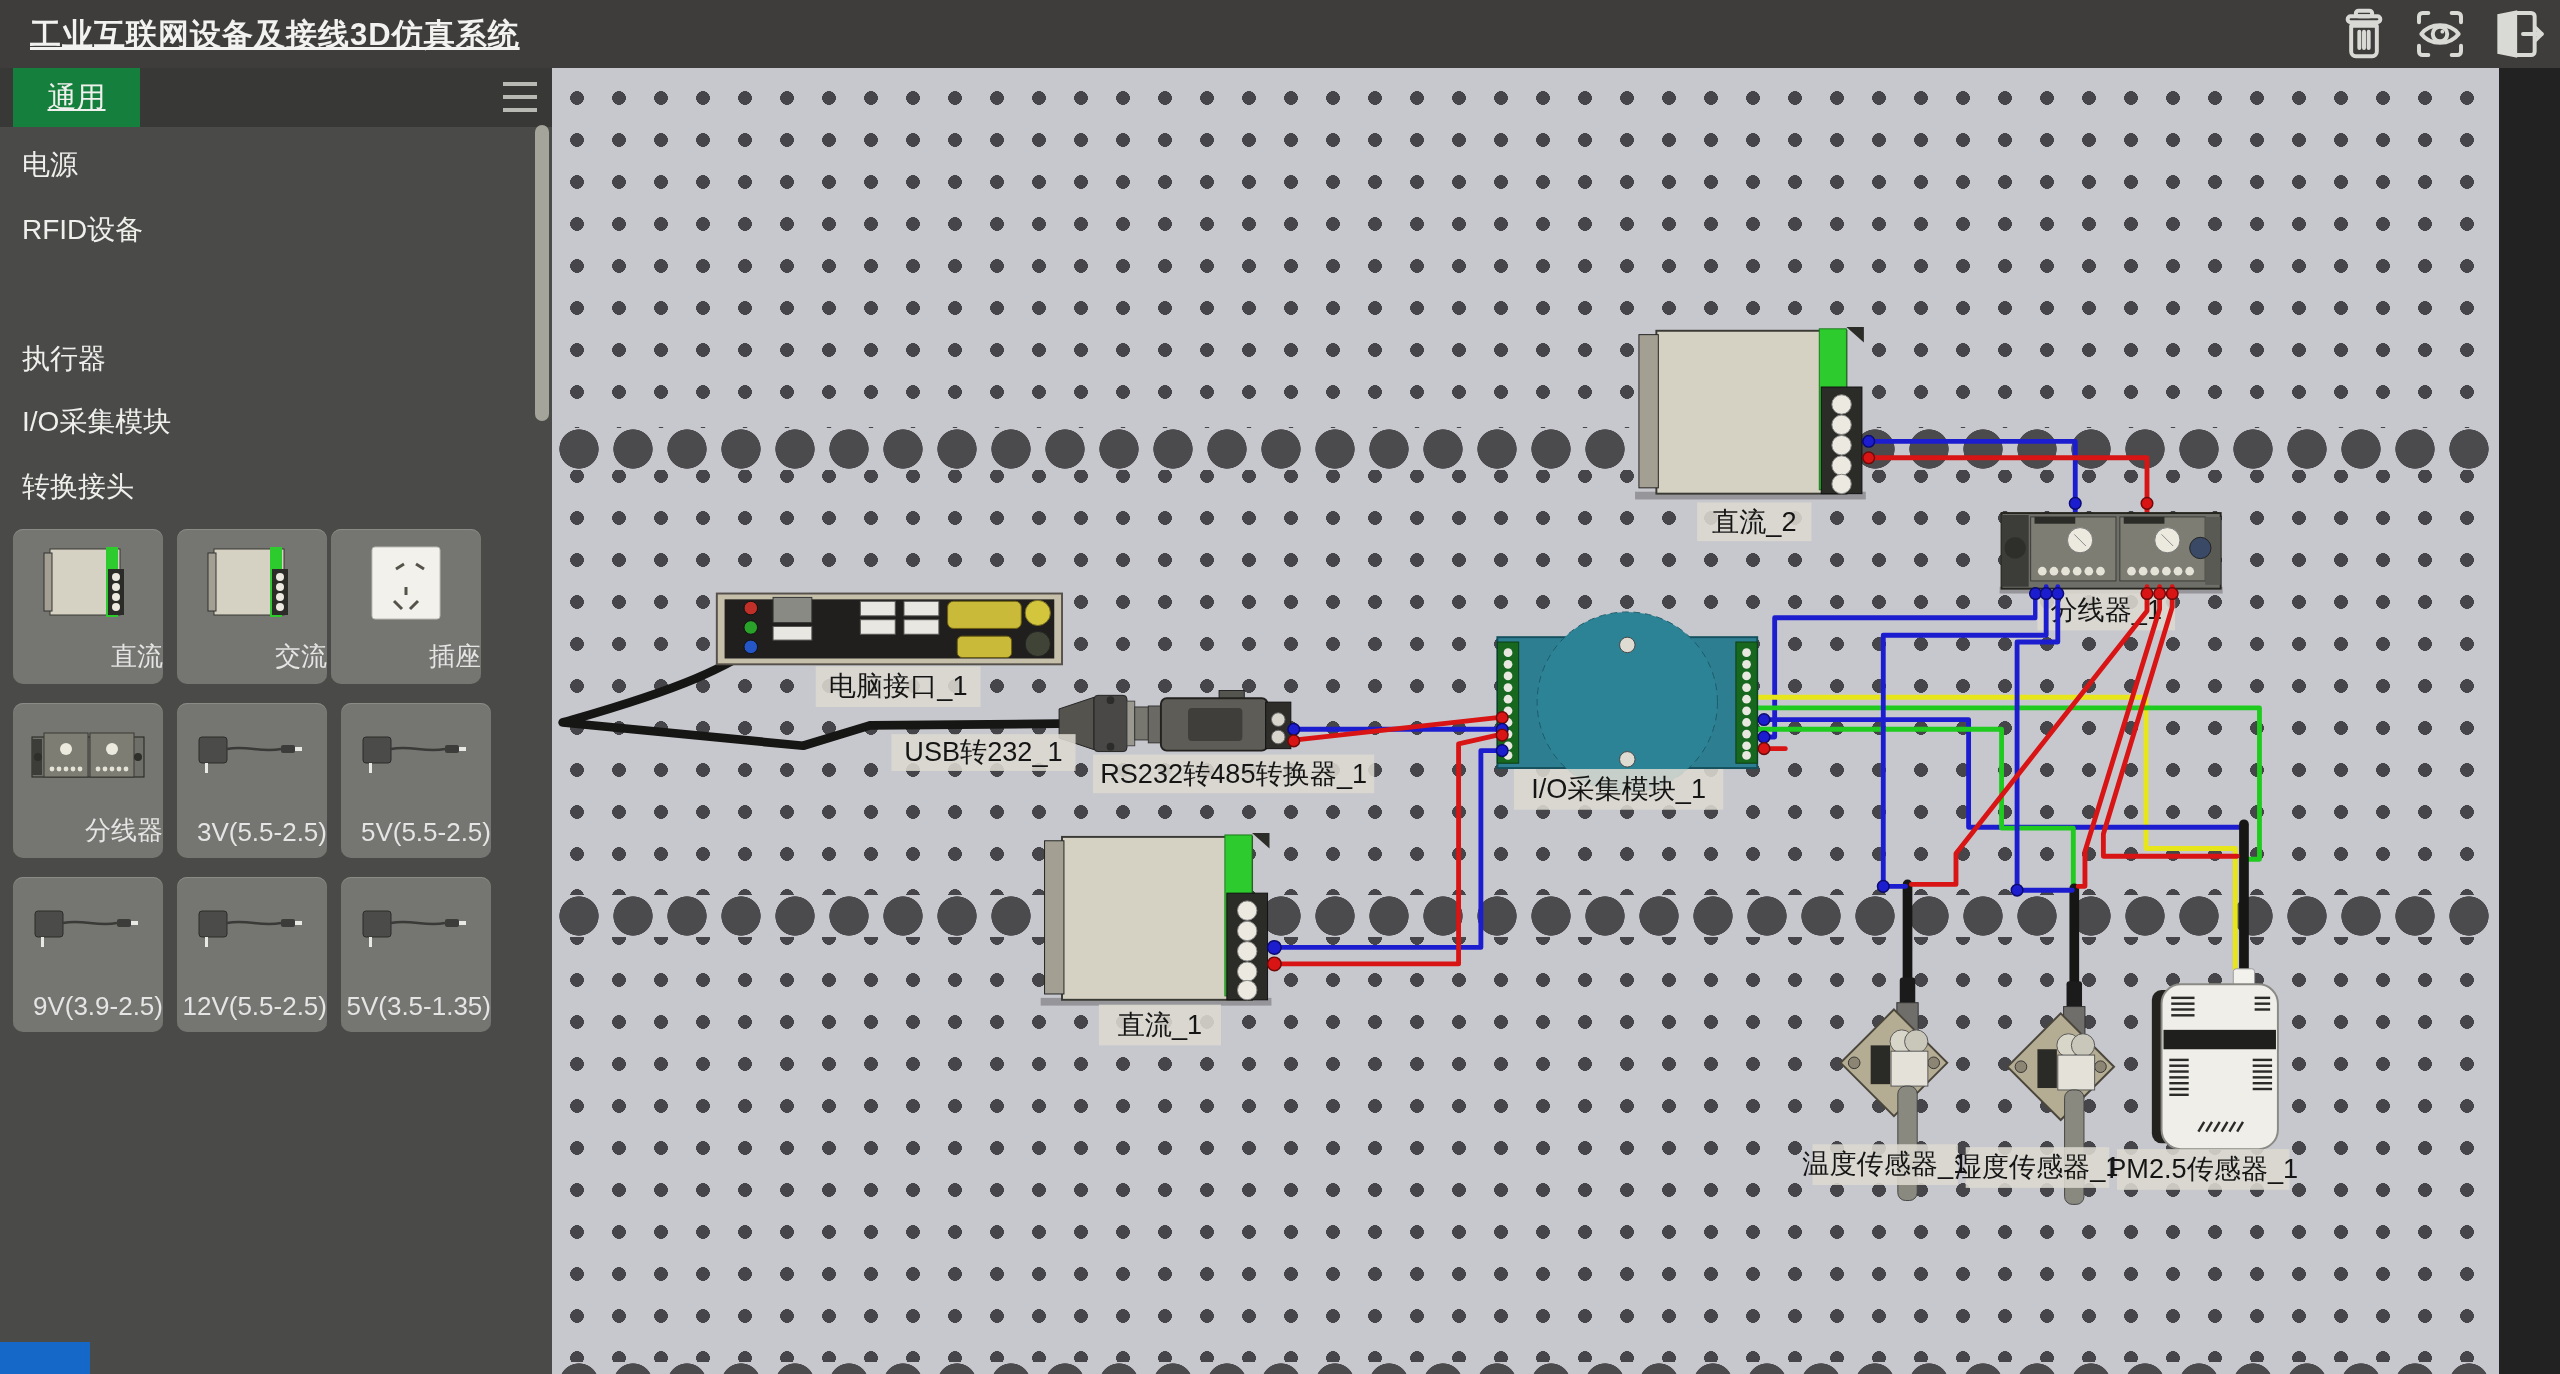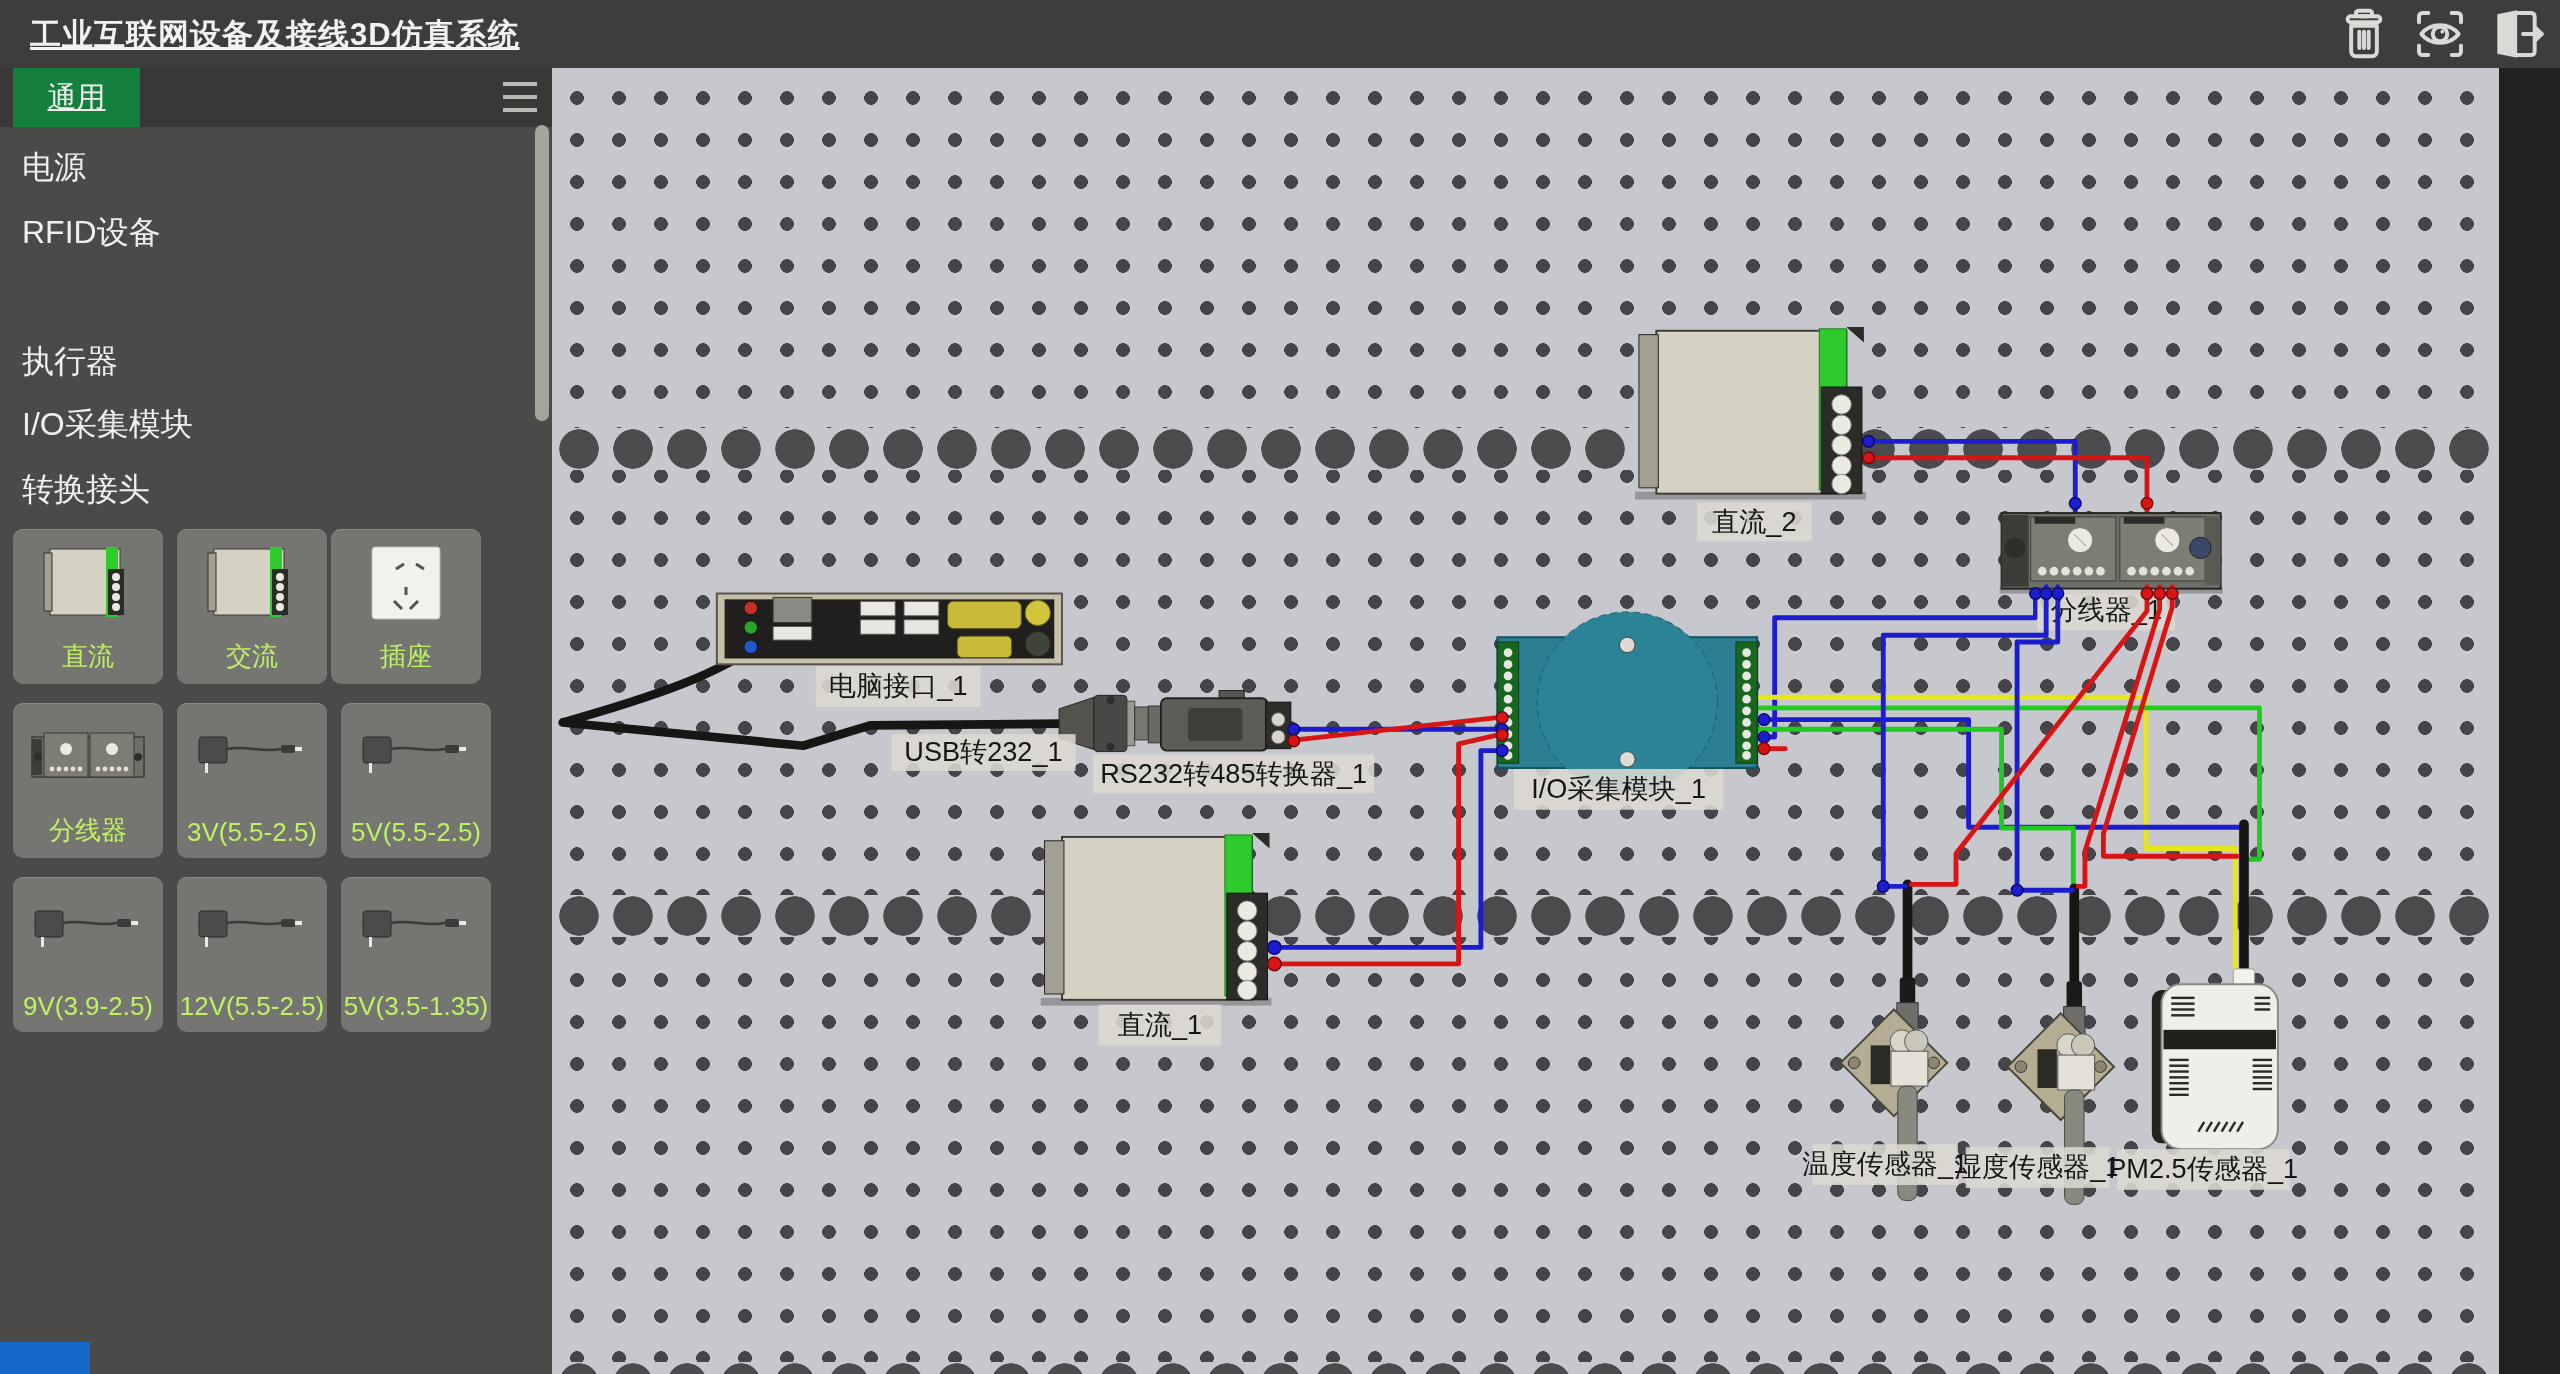--- a/index.html
+++ b/index.html
@@ -15,26 +15,26 @@
   .tb-icon svg{width:56px;height:56px;stroke:#d9d9d5;fill:none;stroke-width:1.7;
                stroke-linecap:round;stroke-linejoin:round;}
 
   
   .sidebar{position:absolute;left:0;top:68px;width:552px;height:1306px;background:#4a4a48;}
   .tabrow{position:absolute;left:0;top:0;width:552px;height:59px;background:#383836;}
   .tab{position:absolute;left:13px;top:0;width:127px;height:59px;background:#15803d;
        color:#f0f0ee;font-size:29px;line-height:59px;text-align:center;text-decoration:underline;}
   .hamburger{position:absolute;right:15px;top:14px;width:34px;height:32px;cursor:pointer;}
   .hamburger i{display:block;width:34px;height:4px;background:#b9b9b4;margin-bottom:9px;}
-  .cat{position:absolute;left:22px;width:480px;height:40px;color:#efefec;font-size:32px;}
+  .cat{position:absolute;left:22px;width:480px;height:40px;color:#efefec;font-size:28px;}
   .v-scroll{position:absolute;right:3px;top:57px;width:14px;height:296px;background:#a5a49b;
             border-radius:7px;}
   .card{position:absolute;width:150px;height:155px;background:#757571;border-radius:10px;
         box-shadow:inset 0 1px 0 #8a8a86;}
-  .card .cap{position:absolute;left:0;right:0;bottom:10px;text-align:center;color:#bef264;
+  .card .cap{position:absolute;left:0;right:0;bottom:10px;text-align:right;color:#e5e5e5;
              font-size:26px;}
   .card svg{position:absolute;left:50%;top:54px;transform:translate(-50%,-50%);}
   .accent-rect{position:absolute;left:0;bottom:0;width:90px;height:32px;background:#1668c8;}
 
   
   .canvas{position:absolute;left:552px;top:68px;width:1947px;height:1306px;background:#c7c7ce;overflow:hidden;}
   .pegboard{position:absolute;inset:0;
      background-image:radial-gradient(circle 7px at 21px 21px,#46464a 97%,transparent 100%);
      background-size:42px 42px;background-position:4px 9px;}
   .bigdots{position:absolute;left:0;width:100%;height:42px;background-color:#c7c7ce;

